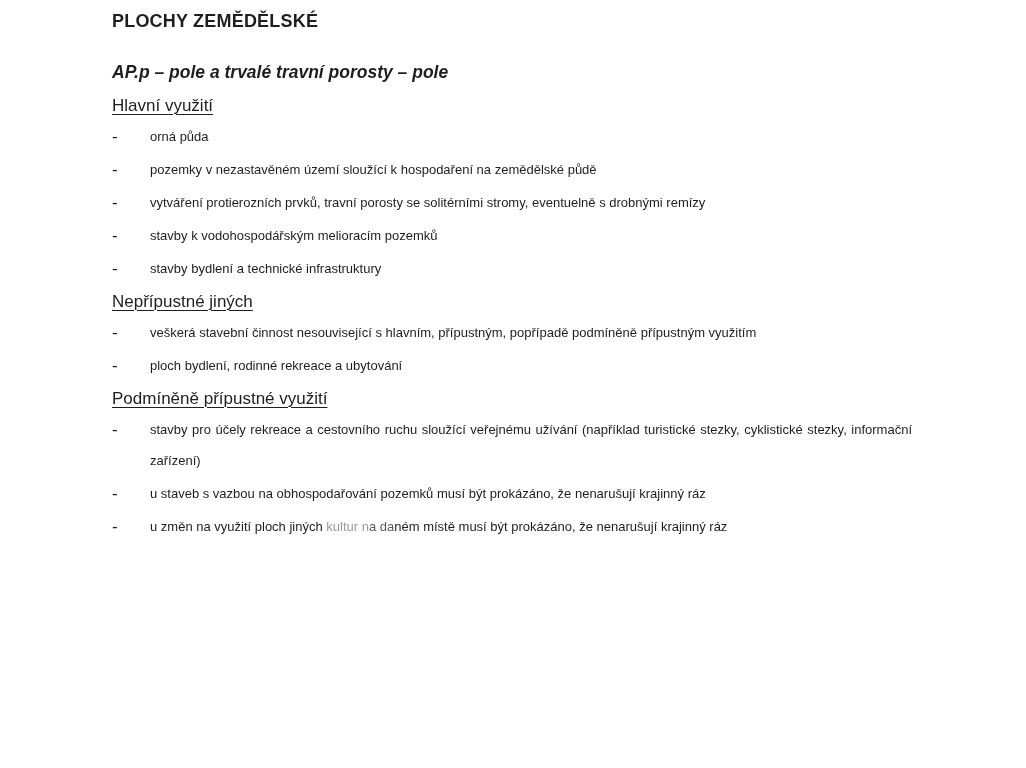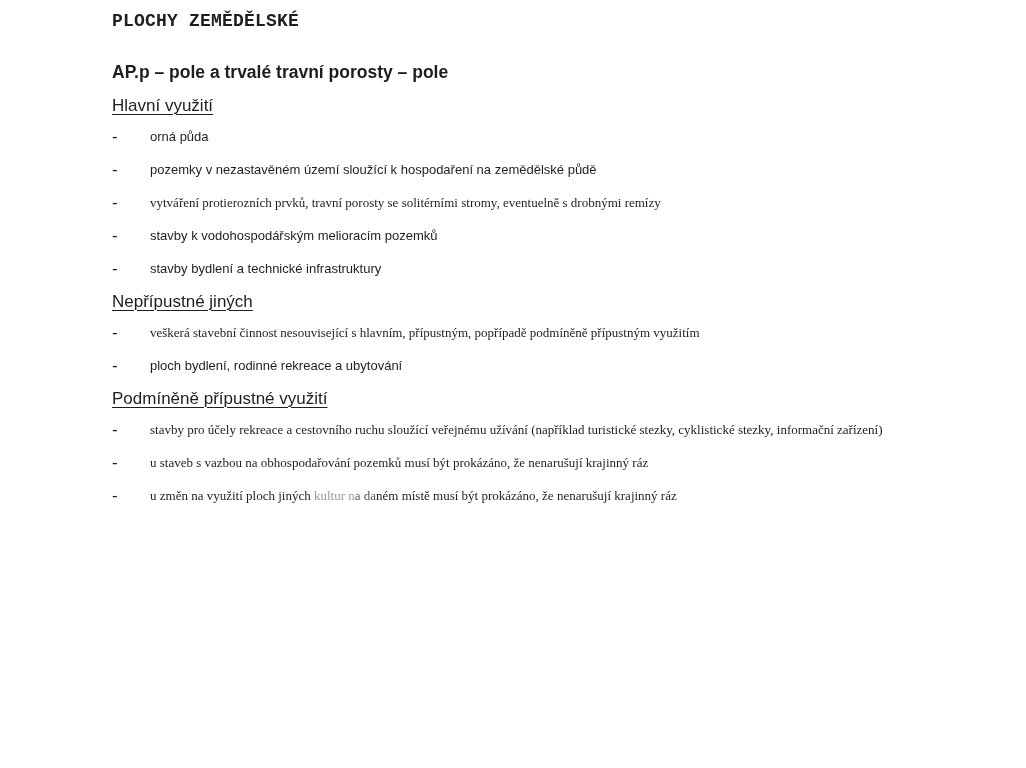--- a/index.html
+++ b/index.html
@@ -21,27 +21,27 @@
     top:8px;
     left:112px;
     width:800px;
   }
   .title{
     font-size:18px;
     font-weight:bold;
     line-height:22px;
     letter-spacing:0.2px;
     margin:2px 0 0 0;
-    font-family:Liberation Mono, monospace;
   }
   .subtitle{
     font-size:17.5px;
     font-weight:bold;
     line-height:22px;
     margin:29px 0 7px 0;
+    font-style:italic;
   }
   .sec-heading{
     font-size:17px;
     line-height:31px;
     margin-top:1px;
     text-decoration:underline;
     text-underline-offset:3px;
     text-decoration-thickness:1.4px;
   }
   .item{
@@ -55,21 +55,20 @@
     line-height:31px;
   }
   .item-text{
     flex:1 1 auto;
     font-size:13px;
     line-height:31px;
   }
   .item-text.justify{
     text-align:justify;
     text-justify:inter-word;
-    font-family:Liberation Serif, serif;
   }
   .tone-muted{color:var(--muted);}
   .tone-mid{color:var(--mid);}
   .tone-normal{color:var(--ink);}
 </style>
 </head>
 <body>
 
 <div class="doc">
   <h1 class="title">PLOCHY ZEMĚDĚLSKÉ</h1>

